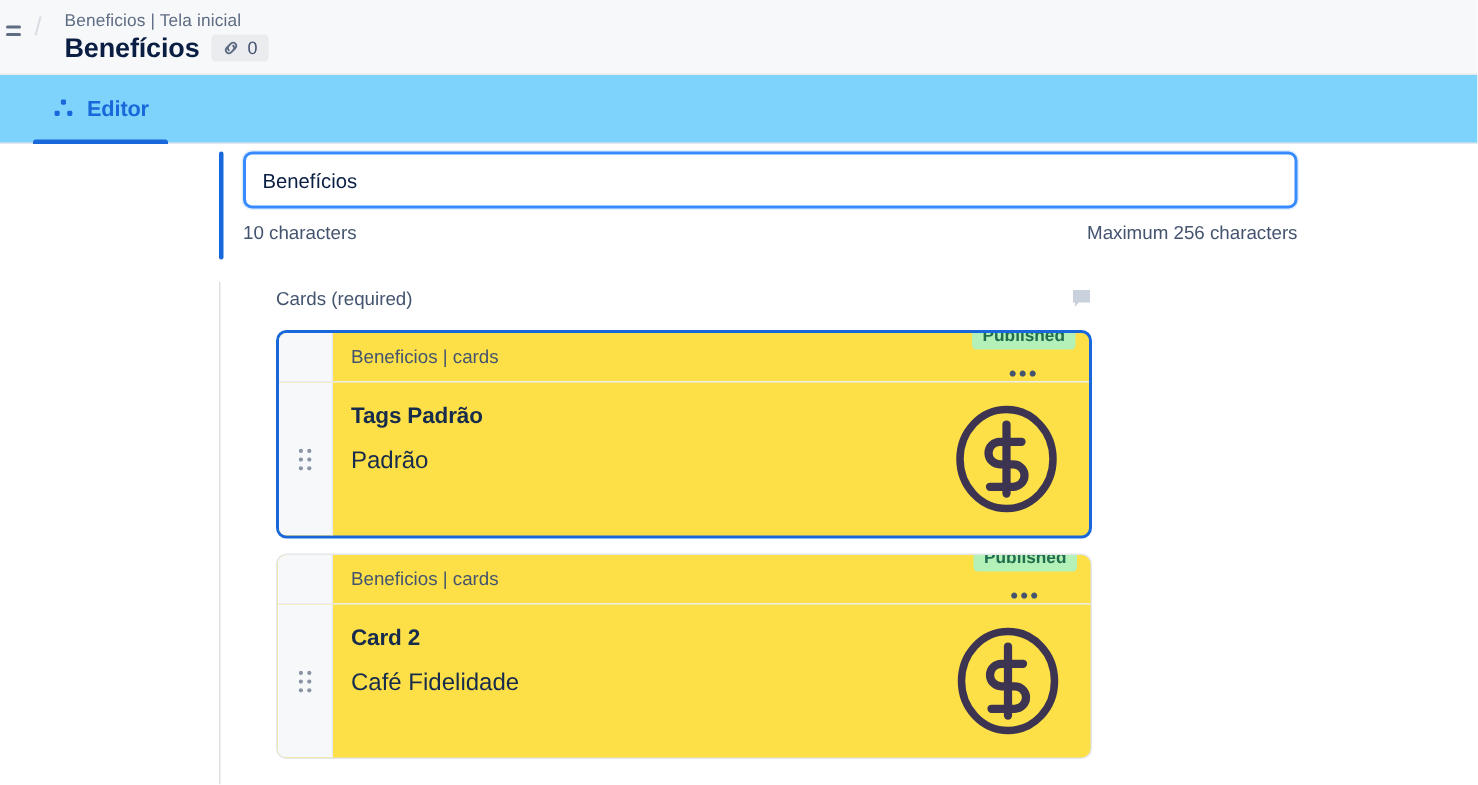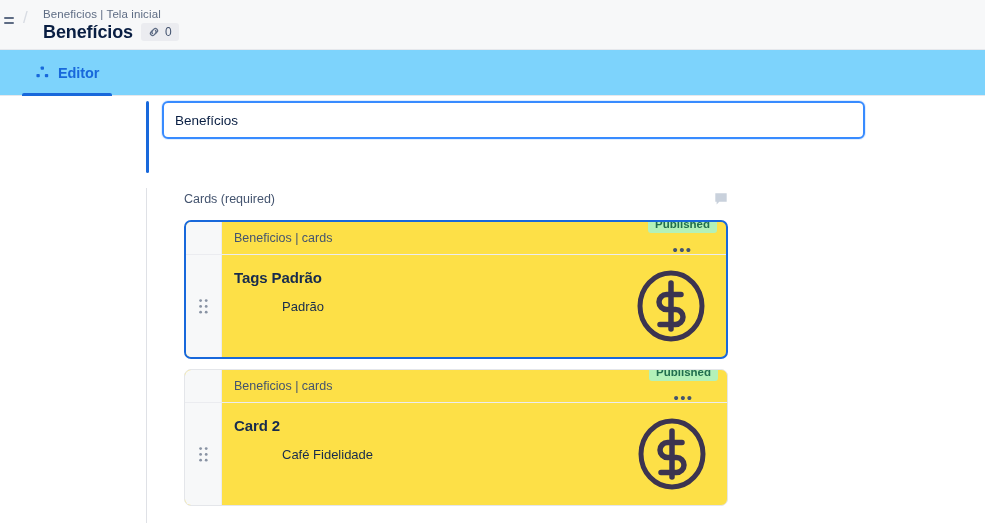--- a/index.html
+++ b/index.html
@@ -248,23 +248,22 @@
   }
   .card-texts { padding-left: 12px; }
   .card-title {
     font-size: 15px;
     font-weight: bold;
     color: #172b4d;
     letter-spacing: -.1px;
   }
   .card-sub {
     margin-top: 13px;
-    font-size: 13px;
+    font-size: 16px;
     color: #172b4d;
-    margin-left: 48px;
   }
   .card-art {
     padding-right: 18px;
     padding-top: 0px;
     display: flex;
     align-items: center;
   }
 </style>
 </head>
 <body>
@@ -314,20 +313,24 @@
 
 
 </div>
 
 <div class="body">
 
   <div class="field-block">
     <div class="accent-bar"></div>
     <div class="title-input-wrap">
       <input class="title-input" type="text" value="Benefícios" style="">
+      <div class="counter-row">
+        <span>10 characters</span>
+        <span>Maximum 256 characters</span>
+      </div>
     </div>
   </div>
 
   <div class="cards-section">
     <div class="section-guide"></div>
     <div class="section-inner">
 
       <div class="section-head">
         <span class="section-label">Cards (required)</span>
         <span class="comment-icon">

